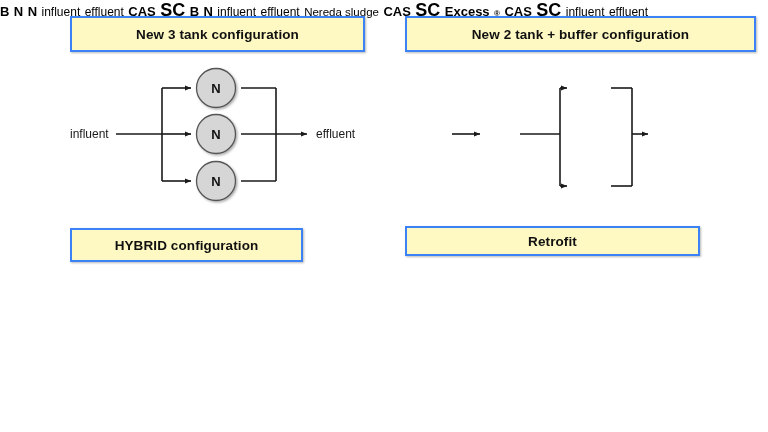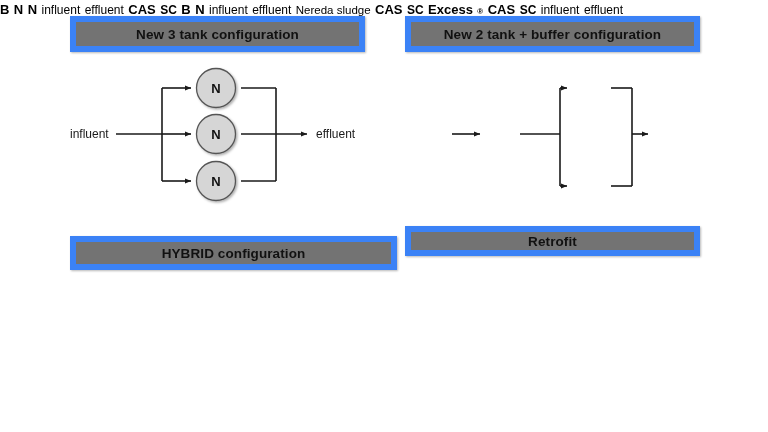--- a/index.html
+++ b/index.html
@@ -7,32 +7,32 @@
     width:768px;height:432px;
     background:#ffffff;
     font-family:"Liberation Sans", sans-serif;
     overflow:hidden;
   }
   #stage{position:relative;width:768px;height:432px;}
   .panel{position:absolute;}
   .title-box{
     position:absolute;
     box-sizing:border-box;
-    background:#737373;
-    border:6px solid #3b82f6;
+    background:#fef9c3;
+    border:2px solid #3b82f6;
     display:flex;align-items:center;justify-content:center;
     font-weight:bold;
     font-size:13.5px;
     color:#111111;
     letter-spacing:0.1px;
     box-shadow:1px 1px 2px rgba(0,0,0,0.28);
   }
   svg{display:block;position:absolute;left:0;top:0;overflow:visible;}
   .nodeText{font-family:"Liberation Sans",sans-serif;font-weight:bold;font-size:13px;fill:#111111;}
-  .nodeTextSm{font-family:"Liberation Sans",sans-serif;font-weight:bold;font-size:12px;fill:#111111;}
+  .nodeTextSm{font-family:"Liberation Sans",sans-serif;font-weight:bold;font-size:18px;fill:#111111;}
   .ioText{font-family:"Liberation Sans",sans-serif;font-size:12px;fill:#1a1a1a;font-weight:normal;}
   .sludgeText{font-family:"Liberation Sans",sans-serif;font-size:11.5px;fill:#1a1a1a;}
   .supText{font-family:"Liberation Sans",sans-serif;font-weight:bold;font-size:8px;fill:#111111;}
 </style>
 </head>
 <body>
 
 <div id="stage">
 
   
@@ -172,19 +172,19 @@
 
       <circle cx="624" cy="394" r="19.5" fill="#D6D6D6" stroke="#555" stroke-width="1.3" filter="url(#sh)">
       <text x="624" y="399" text-anchor="middle" class="nodeTextSm">SC</text>
     </circle></rect></rect></circle></rect></g>
 
     <text x="404" y="352" class="ioText">influent</text>
     <text x="653" y="352" class="ioText">effluent</text>
   
 
   
-  <div class="title-box" style="left:405px;top:16px;width:295px;height:36px;">New 2 tank + buffer configuration</div>
+  <div class="title-box" style="left:405px;top:16px;width:351px;height:36px;">New 2 tank + buffer configuration</div>
 
-  <div class="title-box" style="left:70px;top:236px;width:327px;height:34px;">HYBRID configuration</div>
+  <div class="title-box" style="left:70px;top:228px;width:233px;height:34px;">HYBRID configuration</div>
 
   <div class="title-box" style="left:405px;top:226px;width:295px;height:30px;">Retrofit</div>
 
 </line></div>
 
 </body></html>

